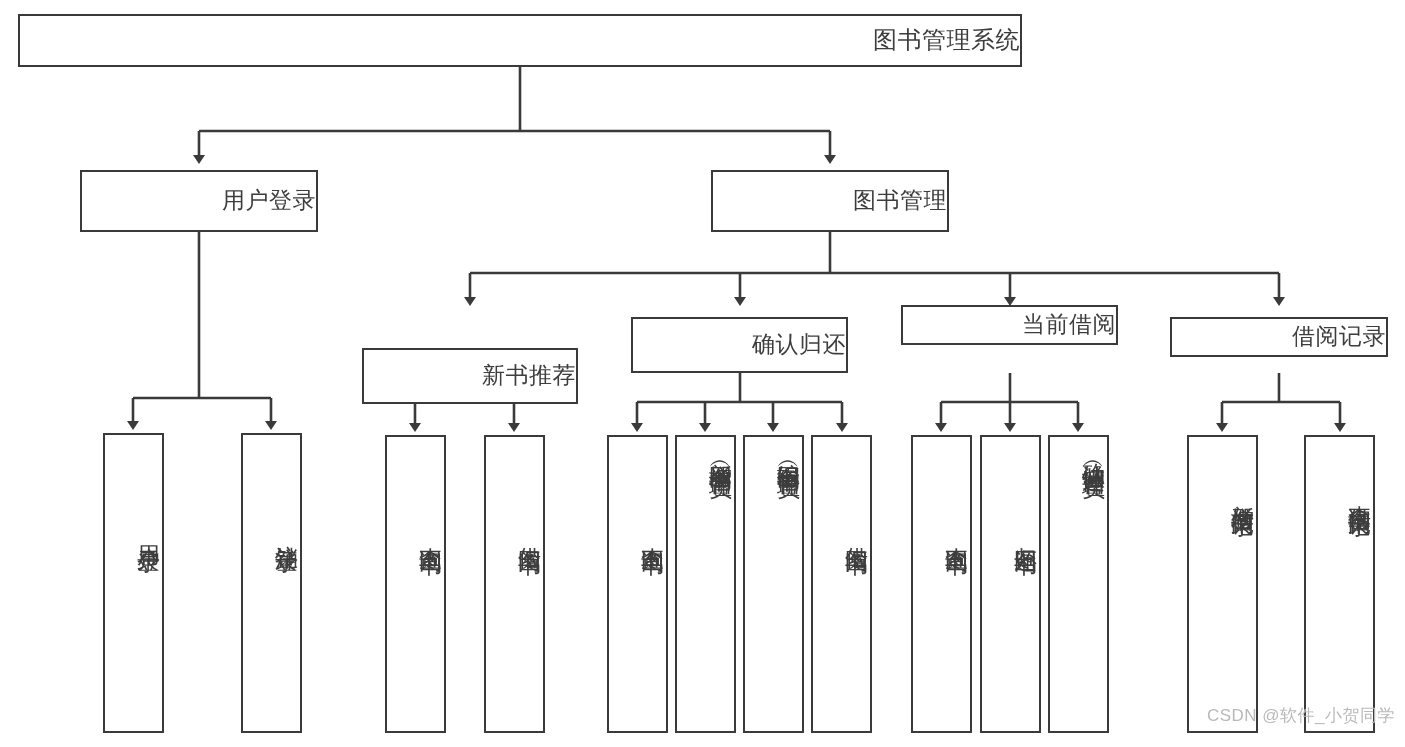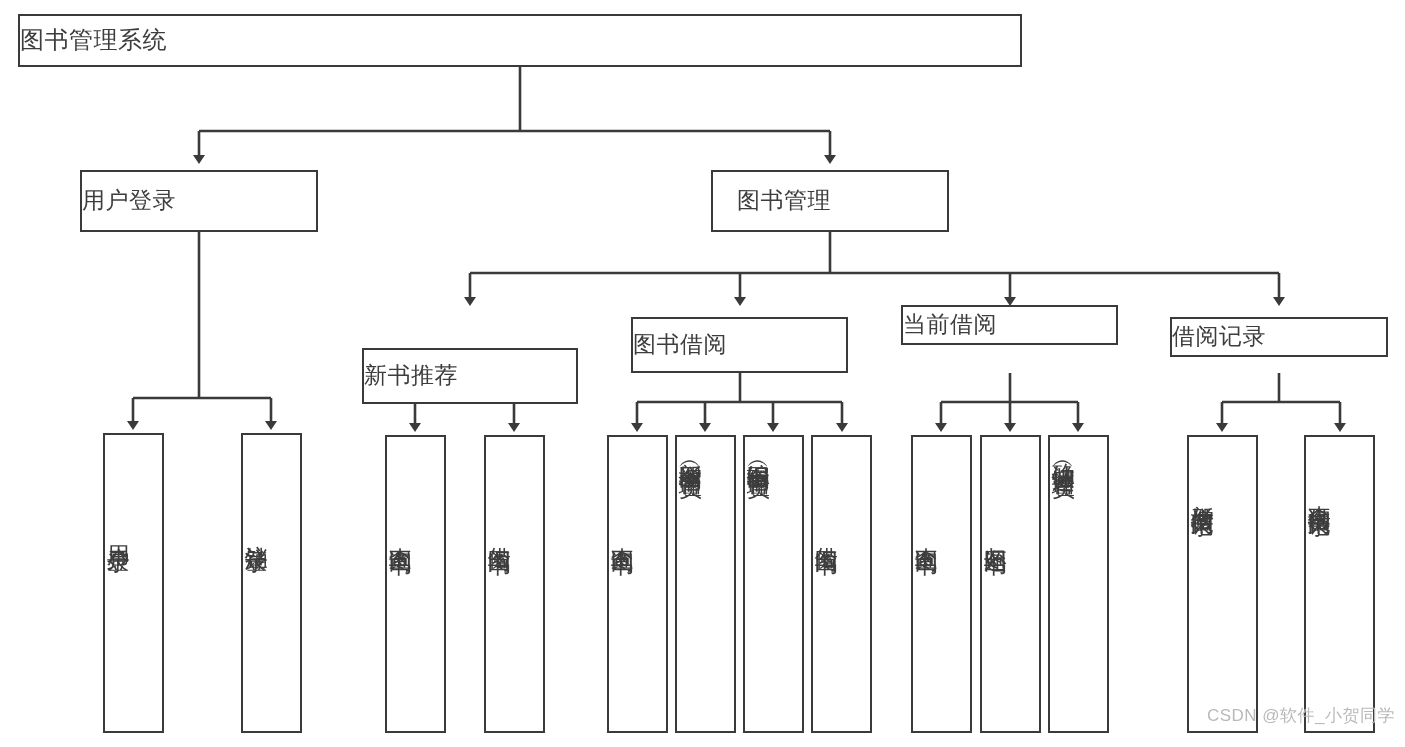--- a/index.html
+++ b/index.html
@@ -25,21 +25,21 @@
     height: 747px;
     pointer-events: none;
   }
   .node {
     position: absolute;
     box-sizing: border-box;
     border: 2.5px solid #3a3a3a;
     background: #ffffff;
     display: flex;
     align-items: center;
-    justify-content: flex-start;
+    justify-content: flex-end;
     color: #3d3d3d;
     z-index: 2;
   }
   .node-label {
     display: block;
     text-align: center;
     line-height: 1.12;
     letter-spacing: 0.5px;
     color: #3d3d3d;
   }
@@ -144,21 +144,21 @@
     <span class="node-label">用户登录</span>
   </div>
   <div class="node h-node" style="left:711px; top:170px; width:238px; height:62px;padding-left:24px;">
     <span class="node-label">图书管理</span>
   </div>
 
   <div class="node h-node" style="left:362px; top:317px; width:216px; height:56px;margin-top:31px;">
     <span class="node-label">新书推荐</span>
   </div>
   <div class="node h-node" style="left:631px; top:317px; width:217px; height:56px;">
-    <span class="node-label">图书借阅</span>
+    <span class="node-label">确认归还</span>
   </div>
   <div class="node h-node" style="left:901px; top:305px; width:217px; height:40px;">
     <span class="node-label">当前借阅</span>
   </div>
   <div class="node h-node" style="left:1170px; top:317px; width:218px; height:40px;">
     <span class="node-label">借阅记录</span>
   </div>
 
   <div class="node v-node mid" style="left:103px; top:433px; width:61px; height:300px;">
     <span class="node-label">用户登录</span>

